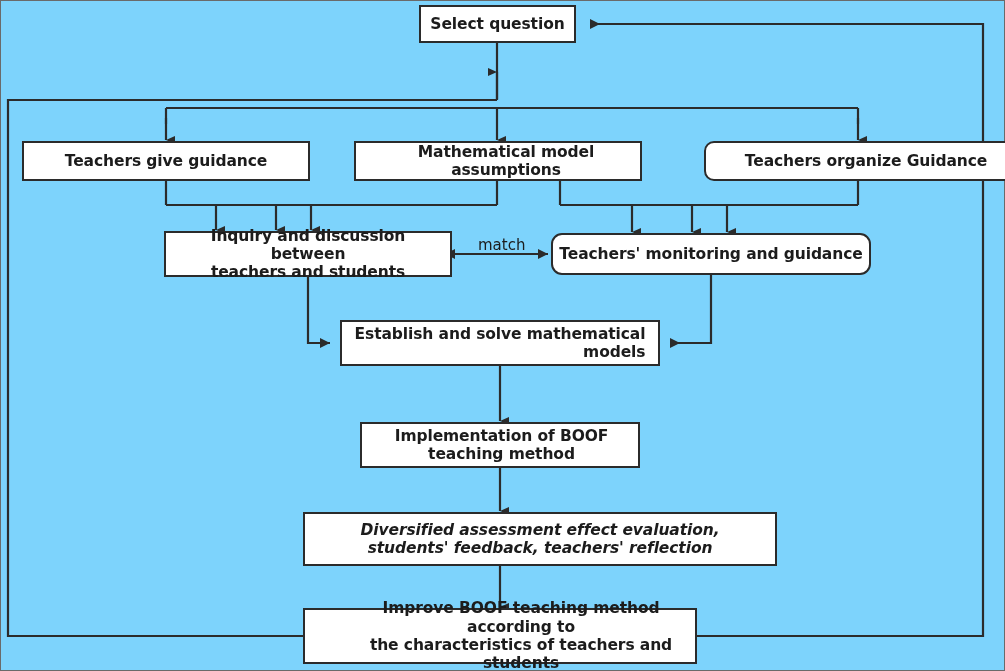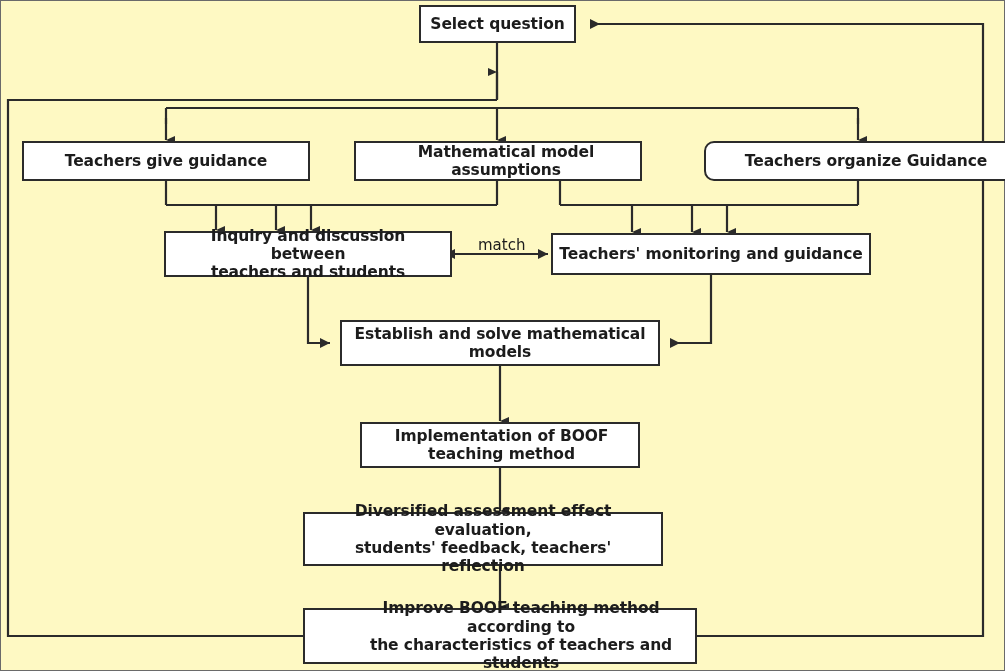--- a/index.html
+++ b/index.html
@@ -4,21 +4,21 @@
 <style>
   html, body {
     margin: 0;
     padding: 0;
     background: #ffffff;
   }
   #canvas {
     position: relative;
     width: 1005px;
     height: 671px;
-    background: #fef9c3;
+    background: #7dd3fc;
     font-family: "DejaVu Sans", "Liberation Sans", sans-serif;
     overflow: hidden;
   }
   #diagram {
     position: absolute;
     top: 0;
     left: 0;
     width: 1005px;
     height: 671px;
   }
@@ -146,35 +146,35 @@
 
   <div class="node-box" style="left:704px; top:141px; width:324px; height:40px;border-radius:10px;">
     <span class="node-label">Teachers organize Guidance</span>
   </div>
 
   <div class="node-box" style="left:164px; top:231px; width:288px; height:46px;justify-content:flex-end;">
     <span class="node-label">Inquiry and discussion between
 teachers and students</span>
   </div>
 
-  <div class="node-box" style="left:551px; top:233px; width:320px; height:42px;">
+  <div class="node-box" style="left:551px; top:233px; width:320px; height:42px;border-radius:11px;">
     <span class="node-label">Teachers' monitoring and guidance</span>
   </div>
 
-  <div class="node-box" style="left:340px; top:320px; width:320px; height:46px;">
+  <div class="node-box" style="left:340px; top:320px; width:320px; height:46px;text-align:right;">
     <span class="node-label">Establish and solve mathematical
 models</span>
   </div>
 
   <div class="node-box" style="left:360px; top:422px; width:280px; height:46px;padding-left:9px;">
     <span class="node-label">Implementation of BOOF
 teaching method</span>
   </div>
 
-  <div class="node-box" style="left:303px; top:512px; width:360px; height:54px;">
+  <div class="node-box" style="left:303px; top:512px; width:474px; height:54px;font-style:italic;">
     <span class="node-label">Diversified assessment effect evaluation,
 students' feedback, teachers' reflection</span>
   </div>
 
   <div class="node-box" style="left:303px; top:608px; width:394px; height:56px;padding-left:48px;">
     <span class="node-label">Improve BOOF teaching method according to
 the characteristics of teachers and students</span>
   </div>
 
   <div class="edge-label" style="left:478px; top:236px;">match</div>

